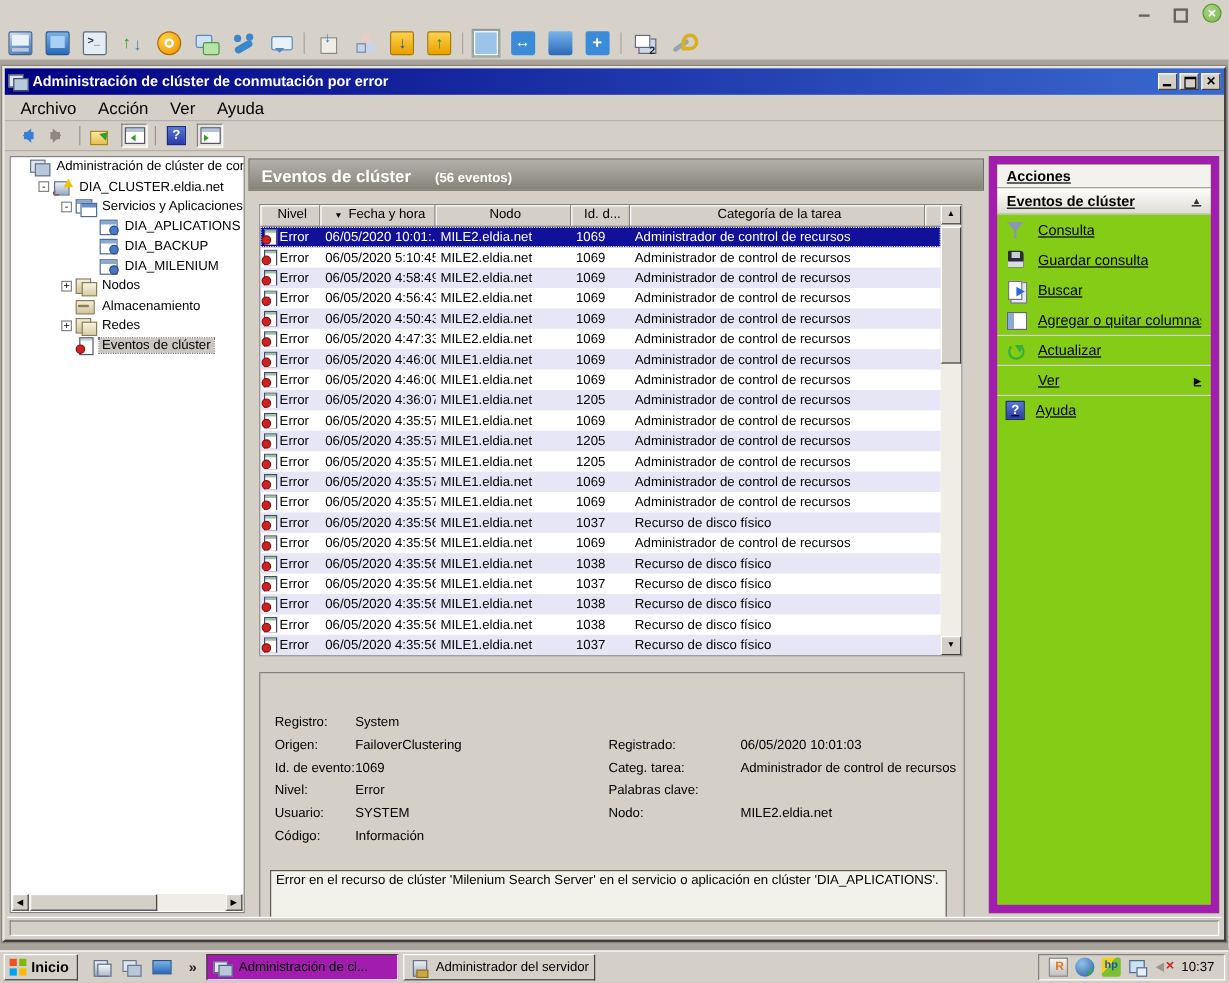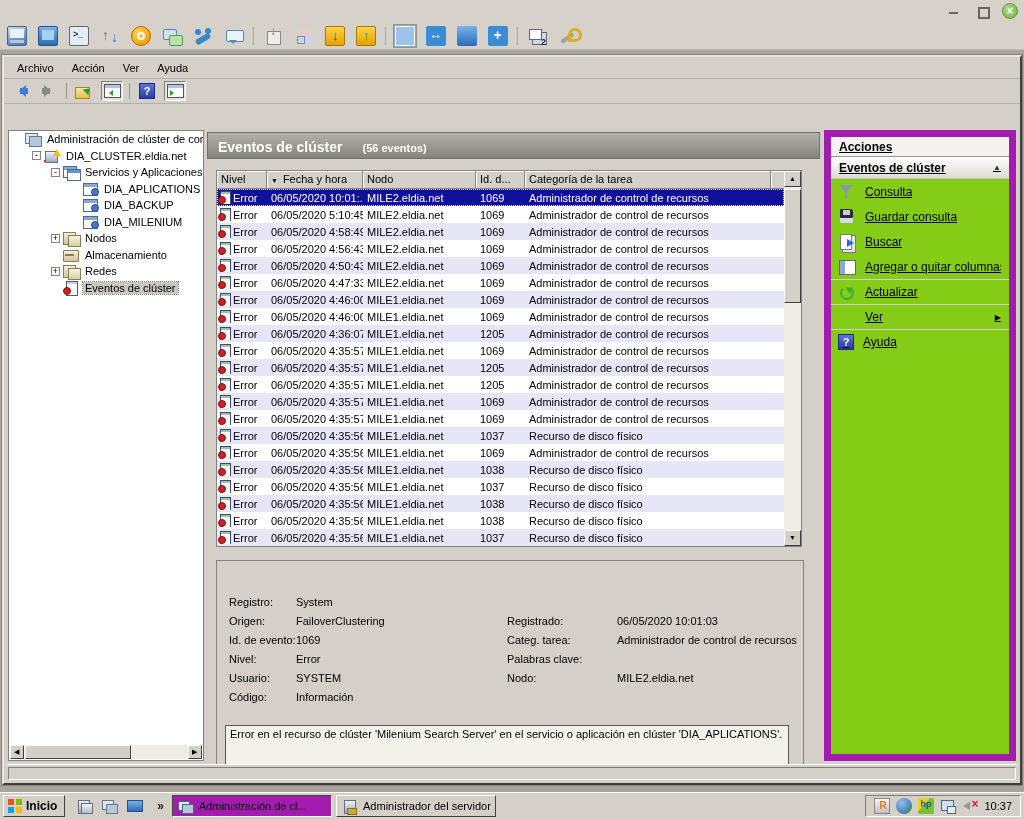--- a/index.html
+++ b/index.html
@@ -65,21 +65,21 @@
   .mmc-title-text { font-weight:bold; font-size:12px; margin-left:4px; flex:1; white-space:nowrap; overflow:hidden; }
   .app-ic { width:16px; height:14px; position:relative; flex:none; }
   .app-ic::before { content:""; position:absolute; left:0; top:1px; width:11px; height:9px; background:#dfe6ee; border:1px solid #3a4a60; }
   .app-ic::after { content:""; position:absolute; left:4px; top:4px; width:11px; height:9px; background:#b8c8dc; border:1px solid #3a4a60; }
   .win-btn { width:16px; height:14px; background:#d4d0c8; border:1px solid; border-color:#fff #404040 #404040 #fff; position:relative; margin-left:2px; flex:none; }
   .win-btn.min::before { content:""; position:absolute; left:3px; bottom:2px; width:7px; height:2px; background:#000; }
   .win-btn.max::before { content:""; position:absolute; left:3px; top:2px; width:8px; height:7px; border:1px solid #000; border-top-width:2px; }
   .win-btn.close::before { content:"×"; position:absolute; left:3.5px; top:-2.5px; font-size:13px; font-weight:bold; color:#000; }
 
   .menubar { height:22px; display:flex; align-items:center; padding-left:4px; border-bottom:1px solid #b5b1a9; }
-  .menu-item { padding:2px 9px; font-size:11px; }
+  .menu-item { padding:2px 9px; font-size:14px; }
 
   .mmc-toolbar { height:25px; display:flex; align-items:center; padding-left:6px; gap:6px; border-bottom:1px solid #b5b1a9; }
   .mtb { width:22px; height:20px; display:flex; align-items:center; justify-content:center; flex:none; position:relative; }
   .mtb.pressed { border:1px solid; border-color:#808080 #fff #fff #808080; background:#e6e3dc; }
   .mtb-sep { width:1px; height:16px; background:#9a958c; }
   .arr { position:relative; width:16px; height:12px; }
   .arr-back::before { content:""; position:absolute; left:0; top:0; border:6px solid transparent; border-right:7px solid #3a7fd6; }
   .arr-back::after { content:""; position:absolute; left:7px; top:3px; width:8px; height:6px; background:#3a7fd6; }
   .arr-fwd::before { content:""; position:absolute; right:0; top:0; border:6px solid transparent; border-left:7px solid #8a8a82; }
   .arr-fwd::after { content:""; position:absolute; left:1px; top:3px; width:8px; height:6px; background:#8a8a82; }
@@ -125,21 +125,21 @@
   .hs-btn.hs-right { margin-left:auto; }
   .hs-thumb { width:106px; background:#d4d0c8; border:1px solid; border-color:#fff #404040 #404040 #fff; margin-left:1px; }
 
   
   .center-pane { position:absolute; left:201px; width:613px; top:2px; bottom:2px; }
   .pane-header { position:absolute; left:0; right:0; top:2px; height:27px; background:linear-gradient(#b3b1aa,#858379); color:#fff; display:flex; align-items:baseline; padding:6px 0 0 10px; border:1px solid #72706a; }
   .pane-header .ph-title { font-size:14px; font-weight:bold; }
   .pane-header .ph-count { font-size:11px; font-weight:bold; margin-left:20px; }
 
   .events-table { position:absolute; left:9px; top:40px; width:586px; height:377px; background:#fff; border:1px solid #828282; }
-  .thead { display:flex; height:18px; padding-right:17px; }
+  .thead { display:flex; height:18px; padding-right:17px;text-align:center; }
   .hc { background:#d4d0c8; border-right:1px solid #828282; border-bottom:1px solid #828282; box-shadow:inset 1px 1px 0 #fff; font-size:11px; padding:2px 0 0 4px; white-space:nowrap; overflow:hidden; flex:none; }
   .hc .sort { display:none; font-size:7px; margin-right:3px; }
   .hc.sorted .sort { display:inline; }
   .w-level { width:50px; } .w-dt { width:96px; } .w-node { width:113px; } .w-id { width:49px; } .w-cat { flex:1; } .w-fill { width:13px; border-right:none; }
   .tbody { position:absolute; left:0; right:17px; top:18px; bottom:0; overflow:hidden; }
   .evt-row { display:flex; align-items:center; height:17px; font-size:11px; white-space:nowrap; }
   .evt-row:nth-of-type(odd) { background:#e6e6f6; }
   .evt-row.selected { background:#10109a; color:#fff; outline:1px dotted #fff; outline-offset:-1px; }
   .cell { padding-left:4px; overflow:hidden; flex:none; }
   .c-level { width:50px; display:flex; align-items:center; gap:3px; padding-left:1px; }
@@ -325,20 +325,27 @@
       </div>
 
       <div class="tbi">
         <span class="gi ic-tools"></span>
       </div>
     </div>
 
   <div class="desktop">
 
     <div class="mmc">
+      <div class="mmc-title">
+        <span class="app-ic"></span>
+        <span class="mmc-title-text">Administración de clúster de conmutación por error</span>
+        <span class="win-btn min"></span>
+        <span class="win-btn max"></span>
+        <span class="win-btn close"></span>
+      </div>
 
       <div class="menubar">
 
           <span class="menu-item">Archivo</span>
 
           <span class="menu-item">Acción</span>
 
           <span class="menu-item">Ver</span>
 
           <span class="menu-item">Ayuda</span>

